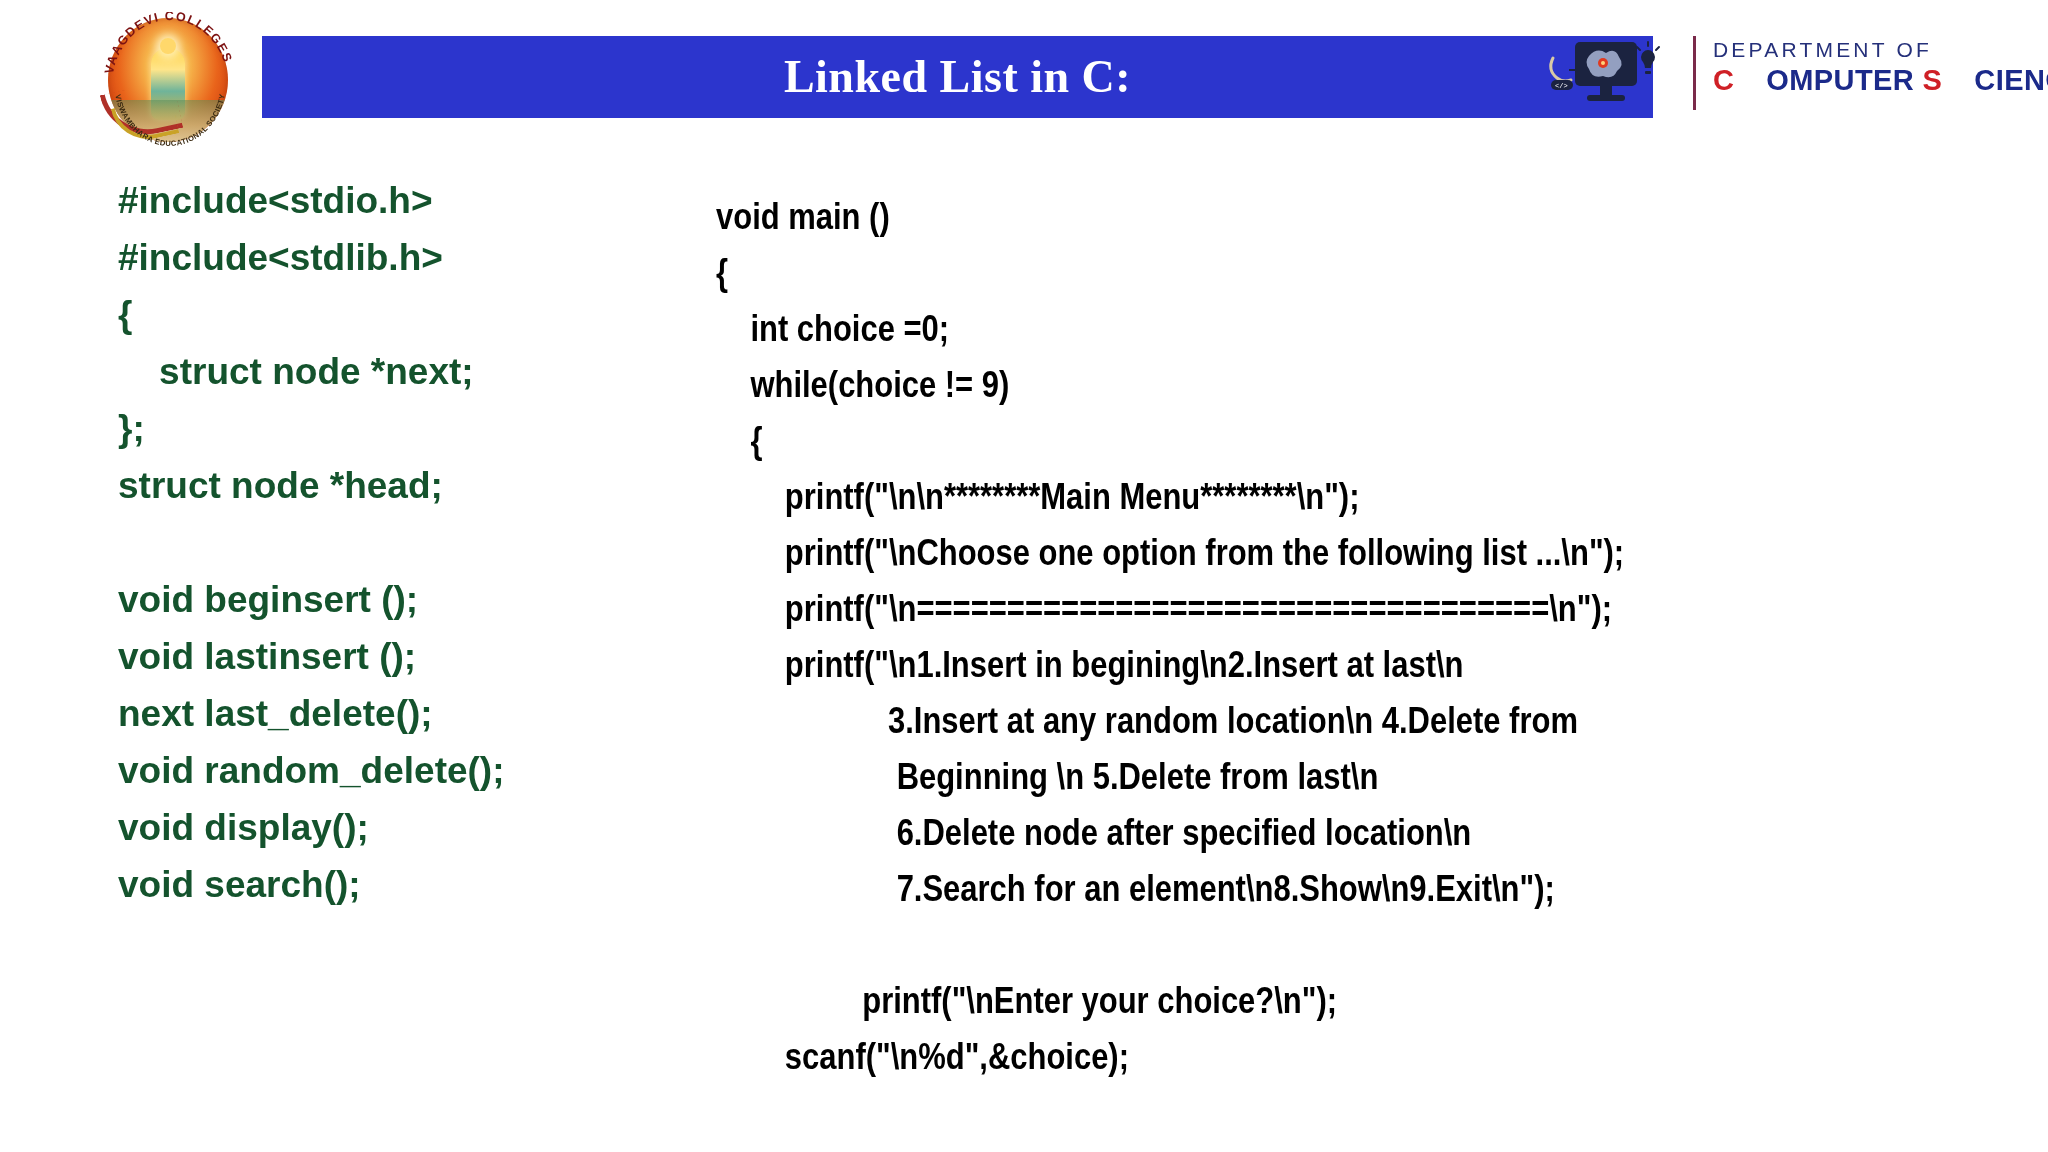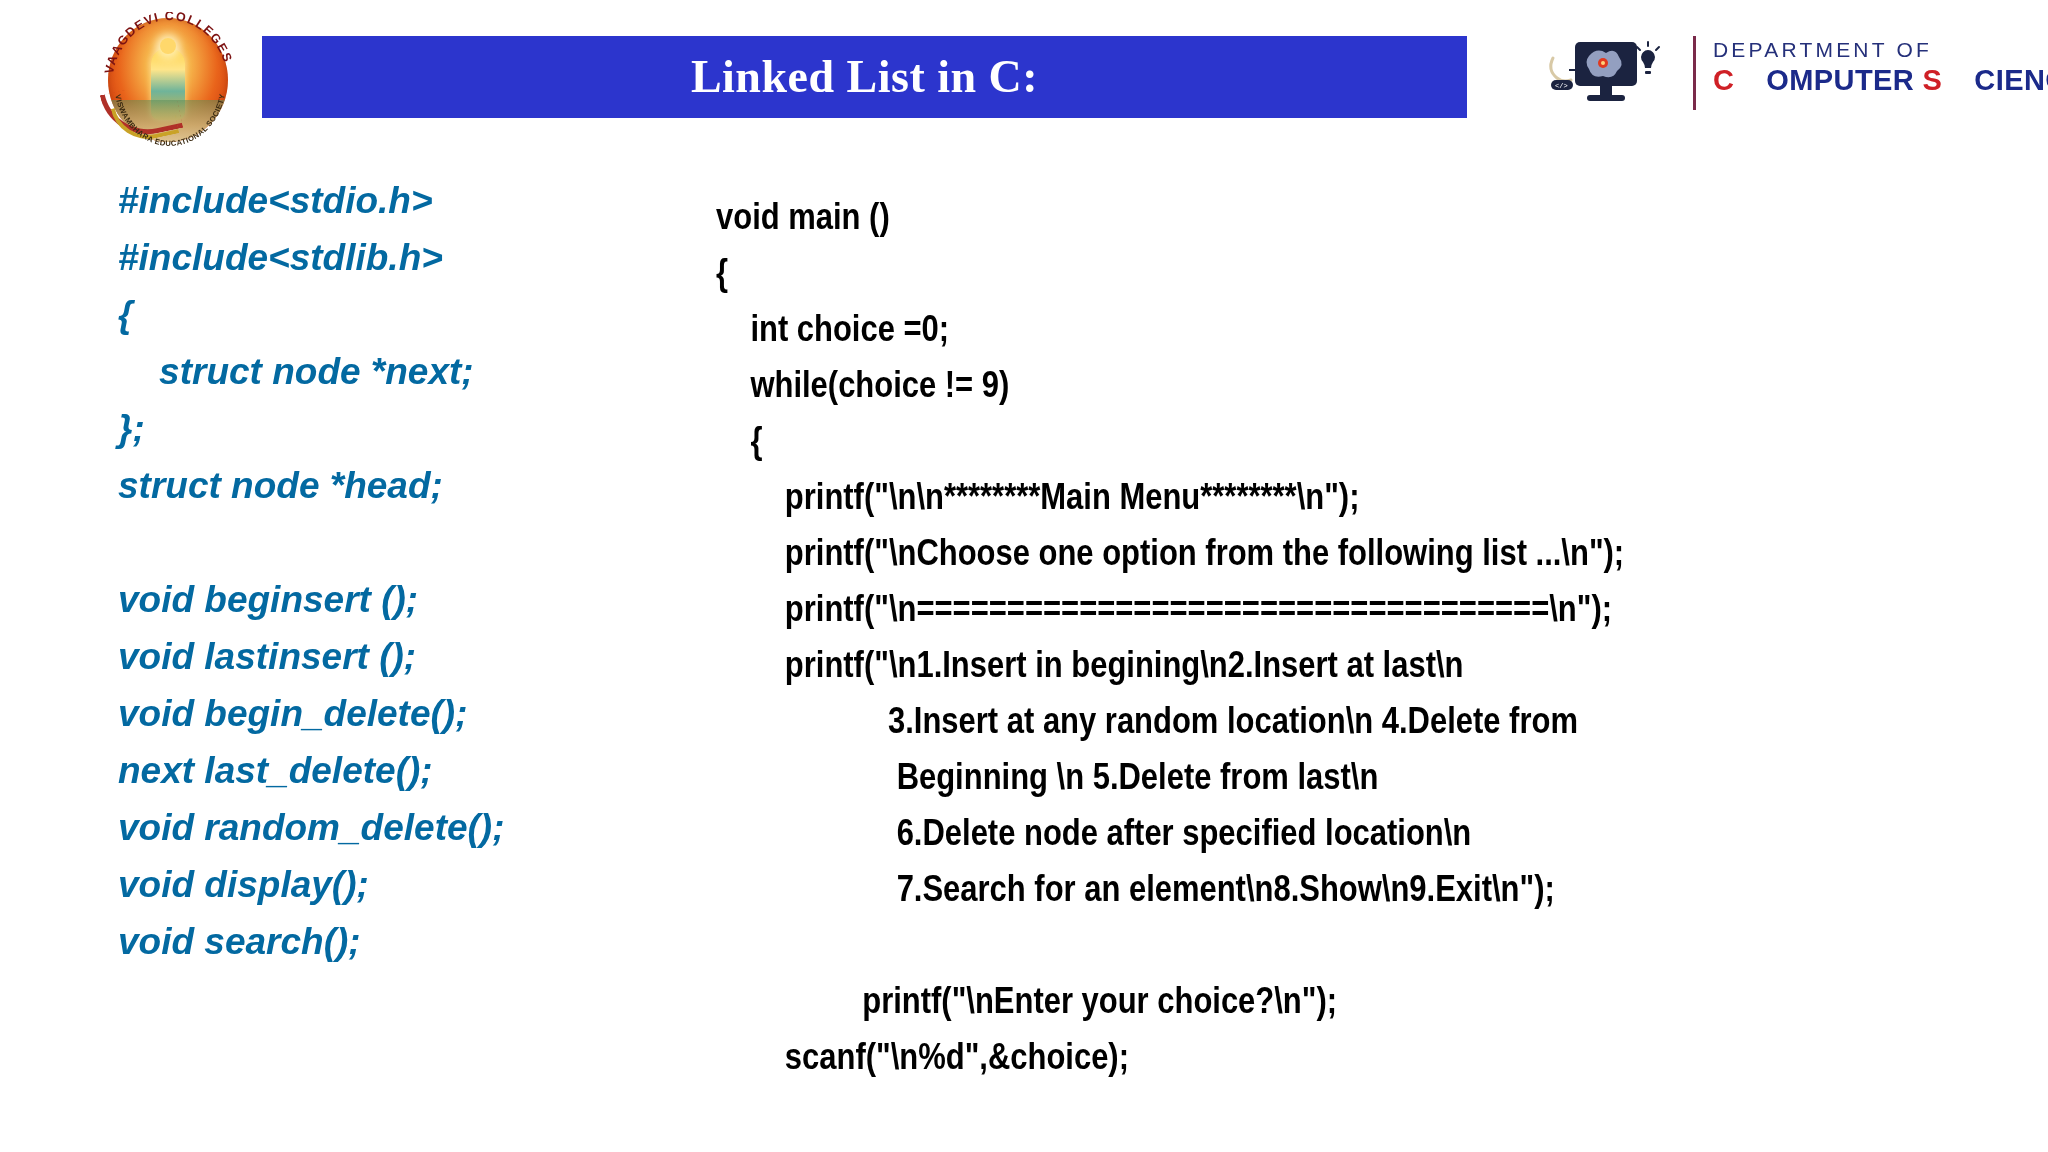--- a/index.html
+++ b/index.html
@@ -92,21 +92,21 @@
     border-bottom: 4px solid #c9a227;
     border-radius: 0 0 0 50px;
     transform: rotate(-12deg);
   }
 
   
   #title-banner {
     position: absolute;
     left: 262px;
     top: 36px;
-    width: 1205px;
+    width: 1391px;
     height: 82px;
     background: #2c35cd;
     display: flex;
     align-items: center;
     justify-content: center;
   }
   #title-text {
     font-family: "Liberation Serif", serif;
     font-weight: bold;
     font-size: 46px;
@@ -164,22 +164,21 @@
     left: 118px;
     top: 172px;
     width: 640px;
   }
   #left-code .line {
     font-family: "Liberation Sans", sans-serif;
     font-weight: bold;
     font-size: 37px;
     line-height: 57px;
     white-space: pre;
-    color: #0369a1;
-    font-style: italic;
+    color: #14532d;
   }
 
   #right-code {
     position: absolute;
     left: 716px;
     top: 189px;
     width: 1320px;
   }
   #right-code .line {
     font-family: "Liberation Sans", sans-serif;
@@ -257,21 +256,20 @@
 <div id="left-code">
   <div class="line">#include&lt;stdio.h&gt;</div>
   <div class="line">#include&lt;stdlib.h&gt;</div>
   <div class="line">{</div>
   <div class="line">    struct node *next;</div>
   <div class="line">};</div>
   <div class="line">struct node *head;</div>
   <div class="line blank"></div>
   <div class="line">void beginsert ();</div>
   <div class="line">void lastinsert ();</div>
-  <div class="line">void begin_delete();</div>
   <div class="line">next last_delete();</div>
   <div class="line">void random_delete();</div>
   <div class="line">void display();</div>
   <div class="line">void search();</div>
 </div>
 
 <div id="right-code">
   <div class="line">void main ()</div>
   <div class="line">{</div>
   <div class="line">    int choice =0;</div>

